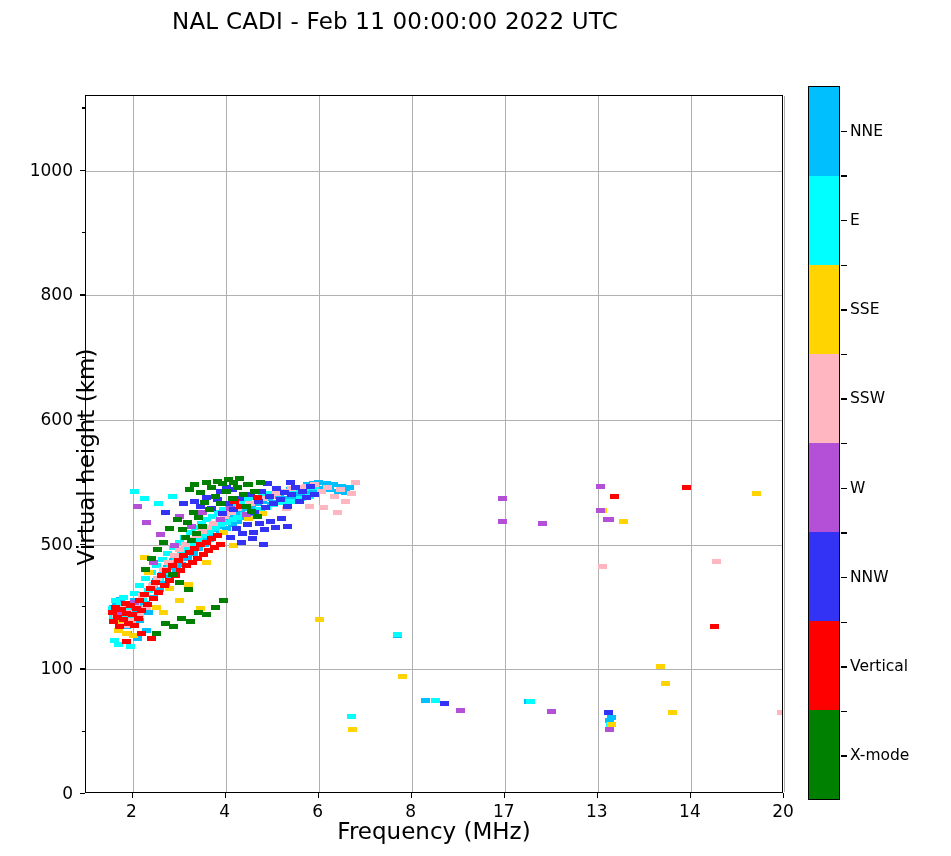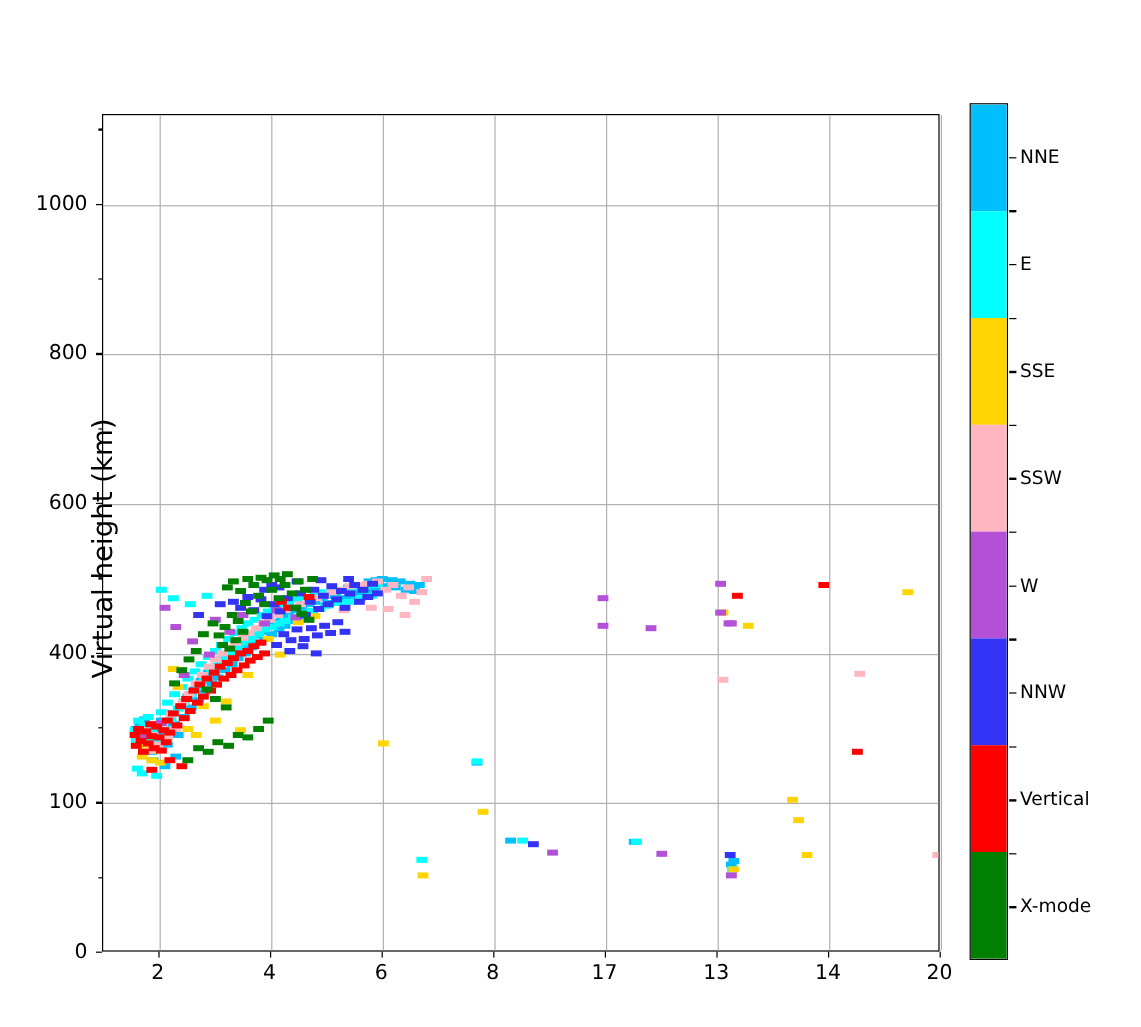--- a/index.html
+++ b/index.html
@@ -45,20 +45,21 @@
         transform:translateY(-50%);white-space:nowrap;}
   #cbtitle{position:absolute;left:803px;top:444px;width:320px;text-align:center;
            font-size:22px;color:#000;transform:rotate(-90deg);
            transform-origin:50% 50%;}
 </style>
 </head>
 <body>
 
 <div id="root">
 
+  <div id="title">NAL CADI - Feb 11 00:00:00 2022 UTC</div>
 
   <div id="plot">
     <div id="grid">
         <div class="gl v" style="left: 46.5333px;"></div>
         <div class="gl v" style="left: 139.6px;"></div>
         <div class="gl v" style="left: 232.667px;"></div>
         <div class="gl v" style="left: 325.733px;"></div>
         <div class="gl v" style="left: 418.8px;"></div>
         <div class="gl v" style="left: 511.867px;"></div>
         <div class="gl v" style="left: 604.933px;"></div>
@@ -527,35 +528,36 @@
       <div class="xlab" style="left: 596.867px; top: 801px; position: absolute;">13</div>
       <div class="tk x" style="left: 689.933px; top: 793px; position: absolute;"></div>
       <div class="xlab" style="left: 689.933px; top: 801px; position: absolute;">14</div>
       <div class="tk x" style="left: 783px; top: 793px; position: absolute;"></div>
       <div class="xlab" style="left: 783px; top: 801px; position: absolute;">20</div>
       <div class="tk y" style="left: 80px; top: 793px; position: absolute;"></div>
       <div class="ylab" style="left: 73px; top: 793px; position: absolute;">0</div>
       <div class="tk y" style="left: 80px; top: 668.357px; position: absolute;"></div>
       <div class="ylab" style="left: 73px; top: 668.357px; position: absolute;">100</div>
       <div class="tk y" style="left: 80px; top: 543.714px; position: absolute;"></div>
-      <div class="ylab" style="left: 73px; top: 543.714px; position: absolute;">400</div>
+      <div class="ylab" style="left: 73px; top: 543.714px; position: absolute;">500</div>
       <div class="tk y" style="left: 80px; top: 419.071px; position: absolute;"></div>
       <div class="ylab" style="left: 73px; top: 419.071px; position: absolute;">600</div>
       <div class="tk y" style="left: 80px; top: 294.429px; position: absolute;"></div>
       <div class="ylab" style="left: 73px; top: 294.429px; position: absolute;">800</div>
       <div class="tk y" style="left: 80px; top: 169.786px; position: absolute;"></div>
       <div class="ylab" style="left: 73px; top: 169.786px; position: absolute;">1000</div>
       <div class="tk y" style="left: 82px; width: 3px; top: 730.679px; position: absolute;"></div>
       <div class="tk y" style="left: 82px; width: 3px; top: 606.036px; position: absolute;"></div>
       <div class="tk y" style="left: 82px; width: 3px; top: 481.393px; position: absolute;"></div>
       <div class="tk y" style="left: 82px; width: 3px; top: 356.75px; position: absolute;"></div>
       <div class="tk y" style="left: 82px; width: 3px; top: 232.107px; position: absolute;"></div>
       <div class="tk y" style="left: 82px; width: 3px; top: 107.464px; position: absolute;"></div>
     </div>
 
+  <div id="xtitle">Frequency (MHz)</div>
   <div id="ytitle">Virtual height (km)</div>
 
   <div id="cbar">
       <div class="cseg" style="height: 12.5%; background: rgb(0, 191, 255);"></div>
       <div class="cseg" style="height: 12.5%; background: rgb(0, 255, 255);"></div>
       <div class="cseg" style="height: 12.5%; background: rgb(255, 212, 0);"></div>
       <div class="cseg" style="height: 12.5%; background: rgb(255, 182, 193);"></div>
       <div class="cseg" style="height: 12.5%; background: rgb(180, 79, 216);"></div>
       <div class="cseg" style="height: 12.5%; background: rgb(51, 51, 245);"></div>
       <div class="cseg" style="height: 12.5%; background: rgb(255, 0, 0);"></div>

